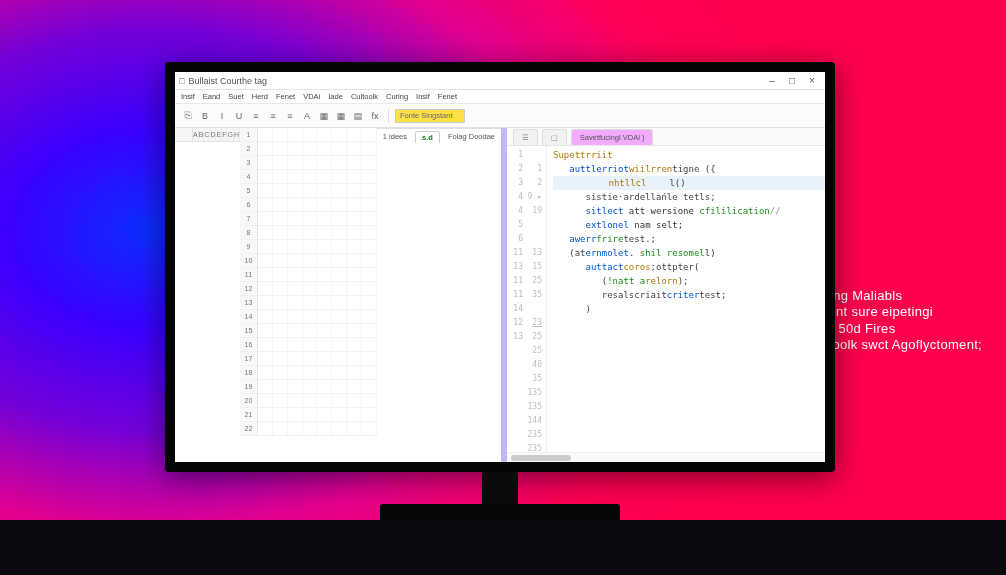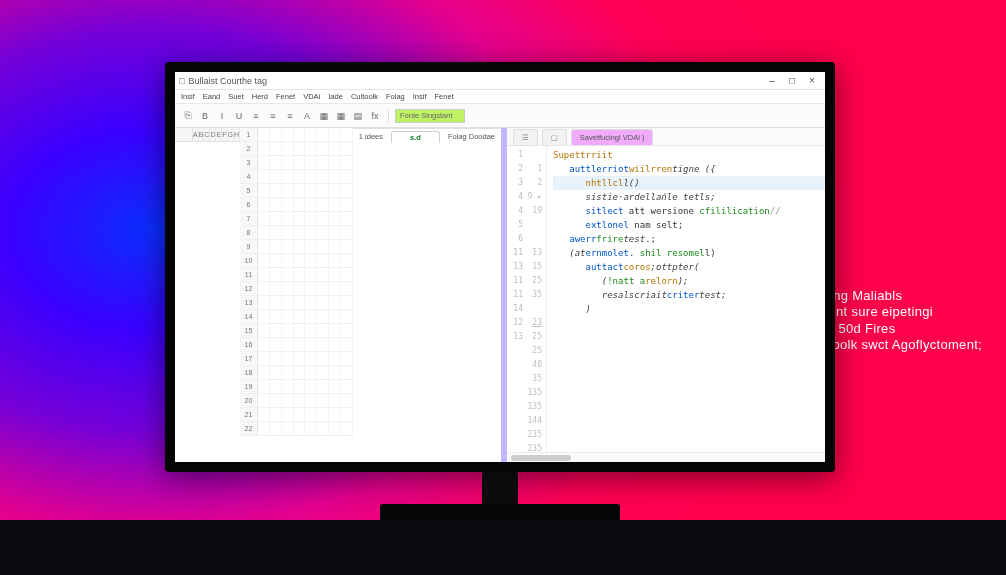--- a/index.html
+++ b/index.html
@@ -21,50 +21,50 @@
   .titlebar { height: 18px; display: flex; align-items: center; padding: 0 4px; border-bottom: 1px solid #e4e4e4; color: #555; }
   .titlebar .spacer { flex: 1; }
   .win-btn { width: 18px; height: 14px; display: flex; align-items: center; justify-content: center; margin-left: 2px; cursor: pointer; font-size: 10px; line-height: 1; }
   
   .menubar { height: 14px; display: flex; align-items: center; gap: 8px; padding: 0 6px; border-bottom: 1px solid #e8e8e8; font-size: 7.5px; color: #444; }
   .menubar span { cursor: default; }
   
   .toolbar { height: 24px; display: flex; align-items: center; gap: 4px; padding: 0 6px; border-bottom: 1px solid #e0e0e0; background: #fbfbfb; }
   .tool-btn { width: 14px; height: 14px; display:flex; align-items:center; justify-content:center; color:#666; font-size:9px; cursor:pointer; border-radius:2px; }
   .tool-sep { width:1px; height:14px; background:#ddd; margin:0 2px; }
-  .tool-field { height:14px; border:1px solid #ccc; background:#bef264; font-size:7.5px; padding:0 4px; color:#666; display:flex; align-items:center; min-width:70px; }
+  .tool-field { height:14px; border:1px solid #ccc; background:#fde047; font-size:7.5px; padding:0 4px; color:#666; display:flex; align-items:center; min-width:70px; }
   
   .split { flex:1; display:flex; overflow:hidden; }
   .pane-left { flex: 0 0 332px; display:flex; border-right:6px solid #c4b5fd; }
   .pane-right { flex:1; display:flex; flex-direction:column; background:#fff; }
   
   .sheet-headers { display:flex; height:14px; background:#f6f6f6; border-bottom:1px solid #e2e2e2; }
   .corner { flex:0 0 18px; border-right:1px solid #e2e2e2; }
   .colhead { flex:1; border-right:1px solid #e9e9e9; text-align:center; font-size:7px; color:#777; line-height:14px; }
   .sheet-rows { flex:1; overflow:hidden; }
   .sheet-row { display:flex; height:14px; border-bottom:1px solid #f1f1f1; }
   .rowhead { flex:0 0 18px; border-right:1px solid #e6e6e6; background:#f8f8f8; text-align:center; font-size:7px; color:#777; line-height:14px; }
   .cell { flex:1; border-right:1px solid #f4f4f4; }
   .sheet-footer { height:16px; border-top:1px solid #e0e0e0; display:flex; align-items:center; padding:0 6px; gap:8px; font-size:7.5px; color:#555; }
-  .sheet-tab { border:1px solid #ccc; border-bottom:none; padding:1px 18px; background:#fff; border-radius:3px 3px 0 0; cursor:pointer; color:#0a7c22; font-weight:600; }
+  .sheet-tab { border:1px solid #ccc; border-bottom:none; padding:1px 6px; background:#fff; border-radius:3px 3px 0 0; cursor:pointer; color:#0a7c22; font-weight:600; }
   
   .editor-tabs { height:18px; display:flex; align-items:flex-end; gap:4px; padding:0 6px; border-bottom:1px solid #e6e6e6; background:#fafafa; }
   .ed-tab { height:16px; display:flex; align-items:center; gap:4px; padding:0 8px; border:1px solid #ddd; border-bottom:none; border-radius:3px 3px 0 0; background:#f0abfc; font-size:7.5px; color:#555; cursor:pointer; }
   .ed-tab.inactive { background:#f2f2f2; color:#888; }
   .editor-body { flex:1; display:flex; overflow:hidden; font-family: Consolas, Menlo, monospace; font-size:9px; }
   .gutter { flex:0 0 20px; background:#fff; text-align:right; color:#bbb; padding:2px 4px 0 0; line-height:14px; font-size:8px; }
   .gutter2 { flex:0 0 20px; background:#fff; text-align:right; color:#c0c0c0; padding:2px 4px 0 0; line-height:14px; font-size:8px; border-right:1px solid #eee; }
   .code { flex:1; padding:2px 0 0 6px; line-height:14px; white-space:pre; color:#333; }
   .code-line { height:14px; display:flex; align-items:center; padding-right:6px; }
-  .code-line.hl { background:#e8f2fb; }
+  .code-line.hl { background:#e8f2fb;gap:23px; }
   .kw { color:#0055cc; }
   .fn { color:#b07500; }
   .str { color:#1a8a1a; }
   .cm { color:#9a9a9a; }
-  .op { color:#444;font-style:italic; }
+  .op { color:#444; }
   .scroll-h { height:10px; border-top:1px solid #eee; background:#fafafa; position:relative; }
   .scroll-thumb { position:absolute; left:4px; top:2px; height:6px; width:60px; background:#ccc; border-radius:3px; cursor:pointer; }
   
   .overlay-text { position:absolute; right:24px; top:288px; color:#fff; font-size:13px; line-height:1.25; text-shadow:0 0 6px rgba(255,0,90,.6); font-weight:500; letter-spacing:.3px; }
 </style>
 </head>
 <body>
 
 <div class="scene">
   <div class="desk"></div>
@@ -91,21 +91,21 @@
 
         <div class="menubar" id="menubar">
             <span>Insif</span>
             <span>Eand</span>
             <span>Suet</span>
             <span>Herd</span>
             <span>Fenet</span>
             <span>VDAi</span>
             <span>Iade</span>
             <span>Cultoolk</span>
-            <span>Folag</span>
+            <span>Curing</span>
             <span>Insif</span>
             <span>Fenet</span>
           </div>
 
         <div class="toolbar">
           <span id="tool-icons" style="display:flex;gap:3px;align-items:center">
               <span class="tool-btn">⎘</span>
               <span class="tool-btn">B</span>
               <span class="tool-btn">I</span>
               <span class="tool-btn">U</span>

